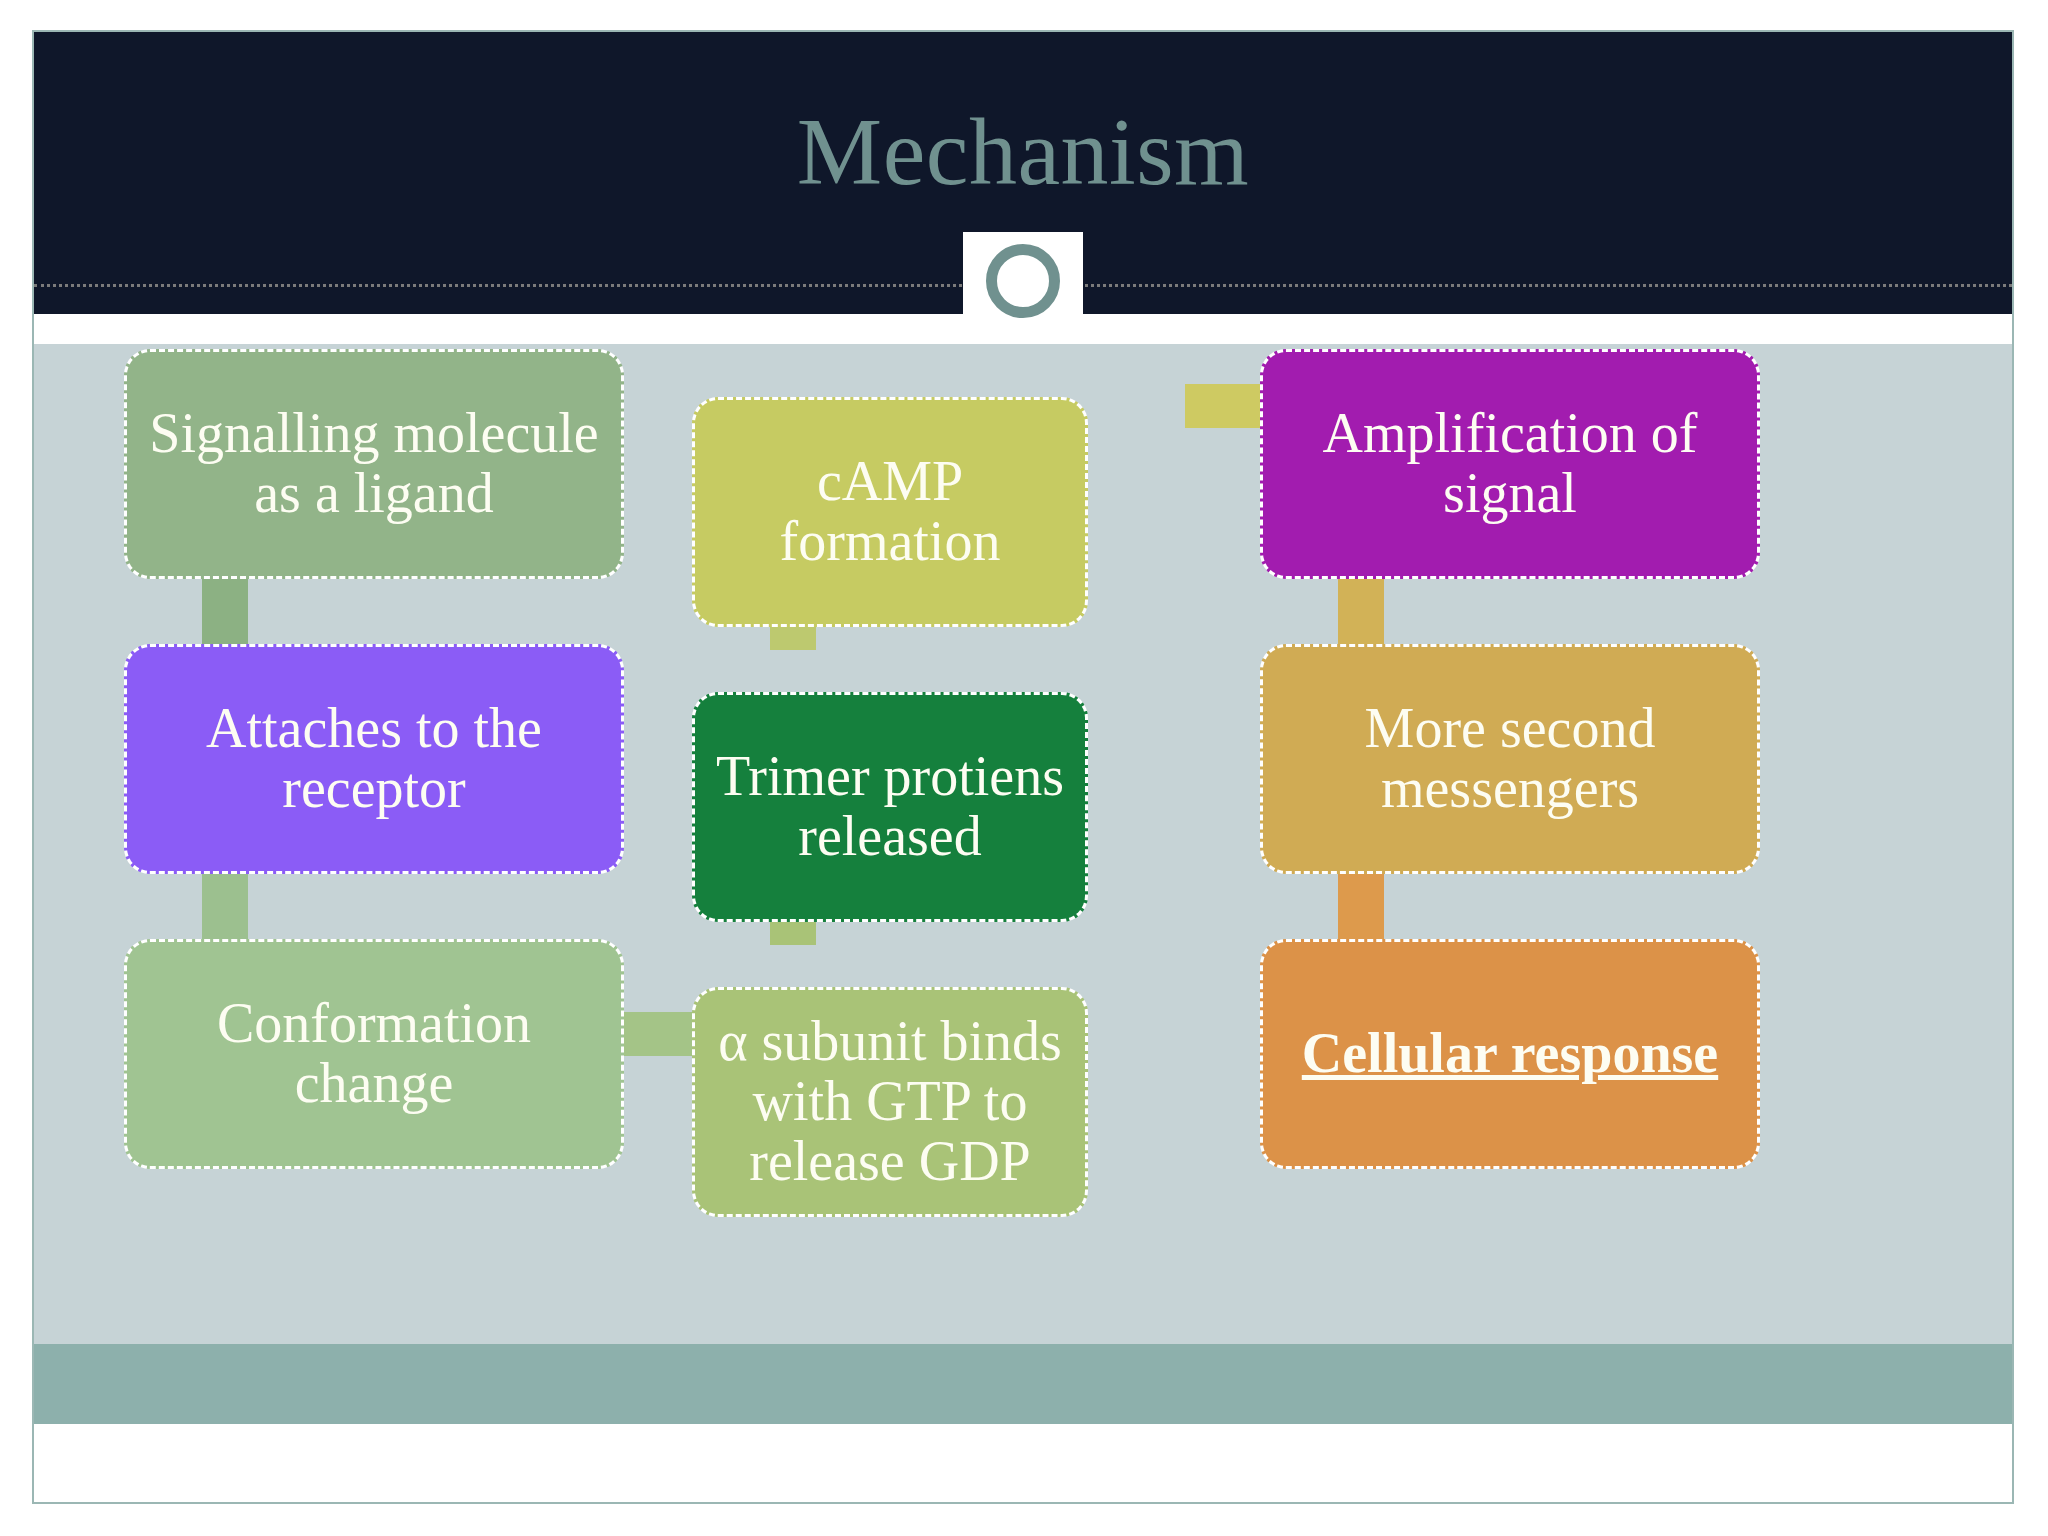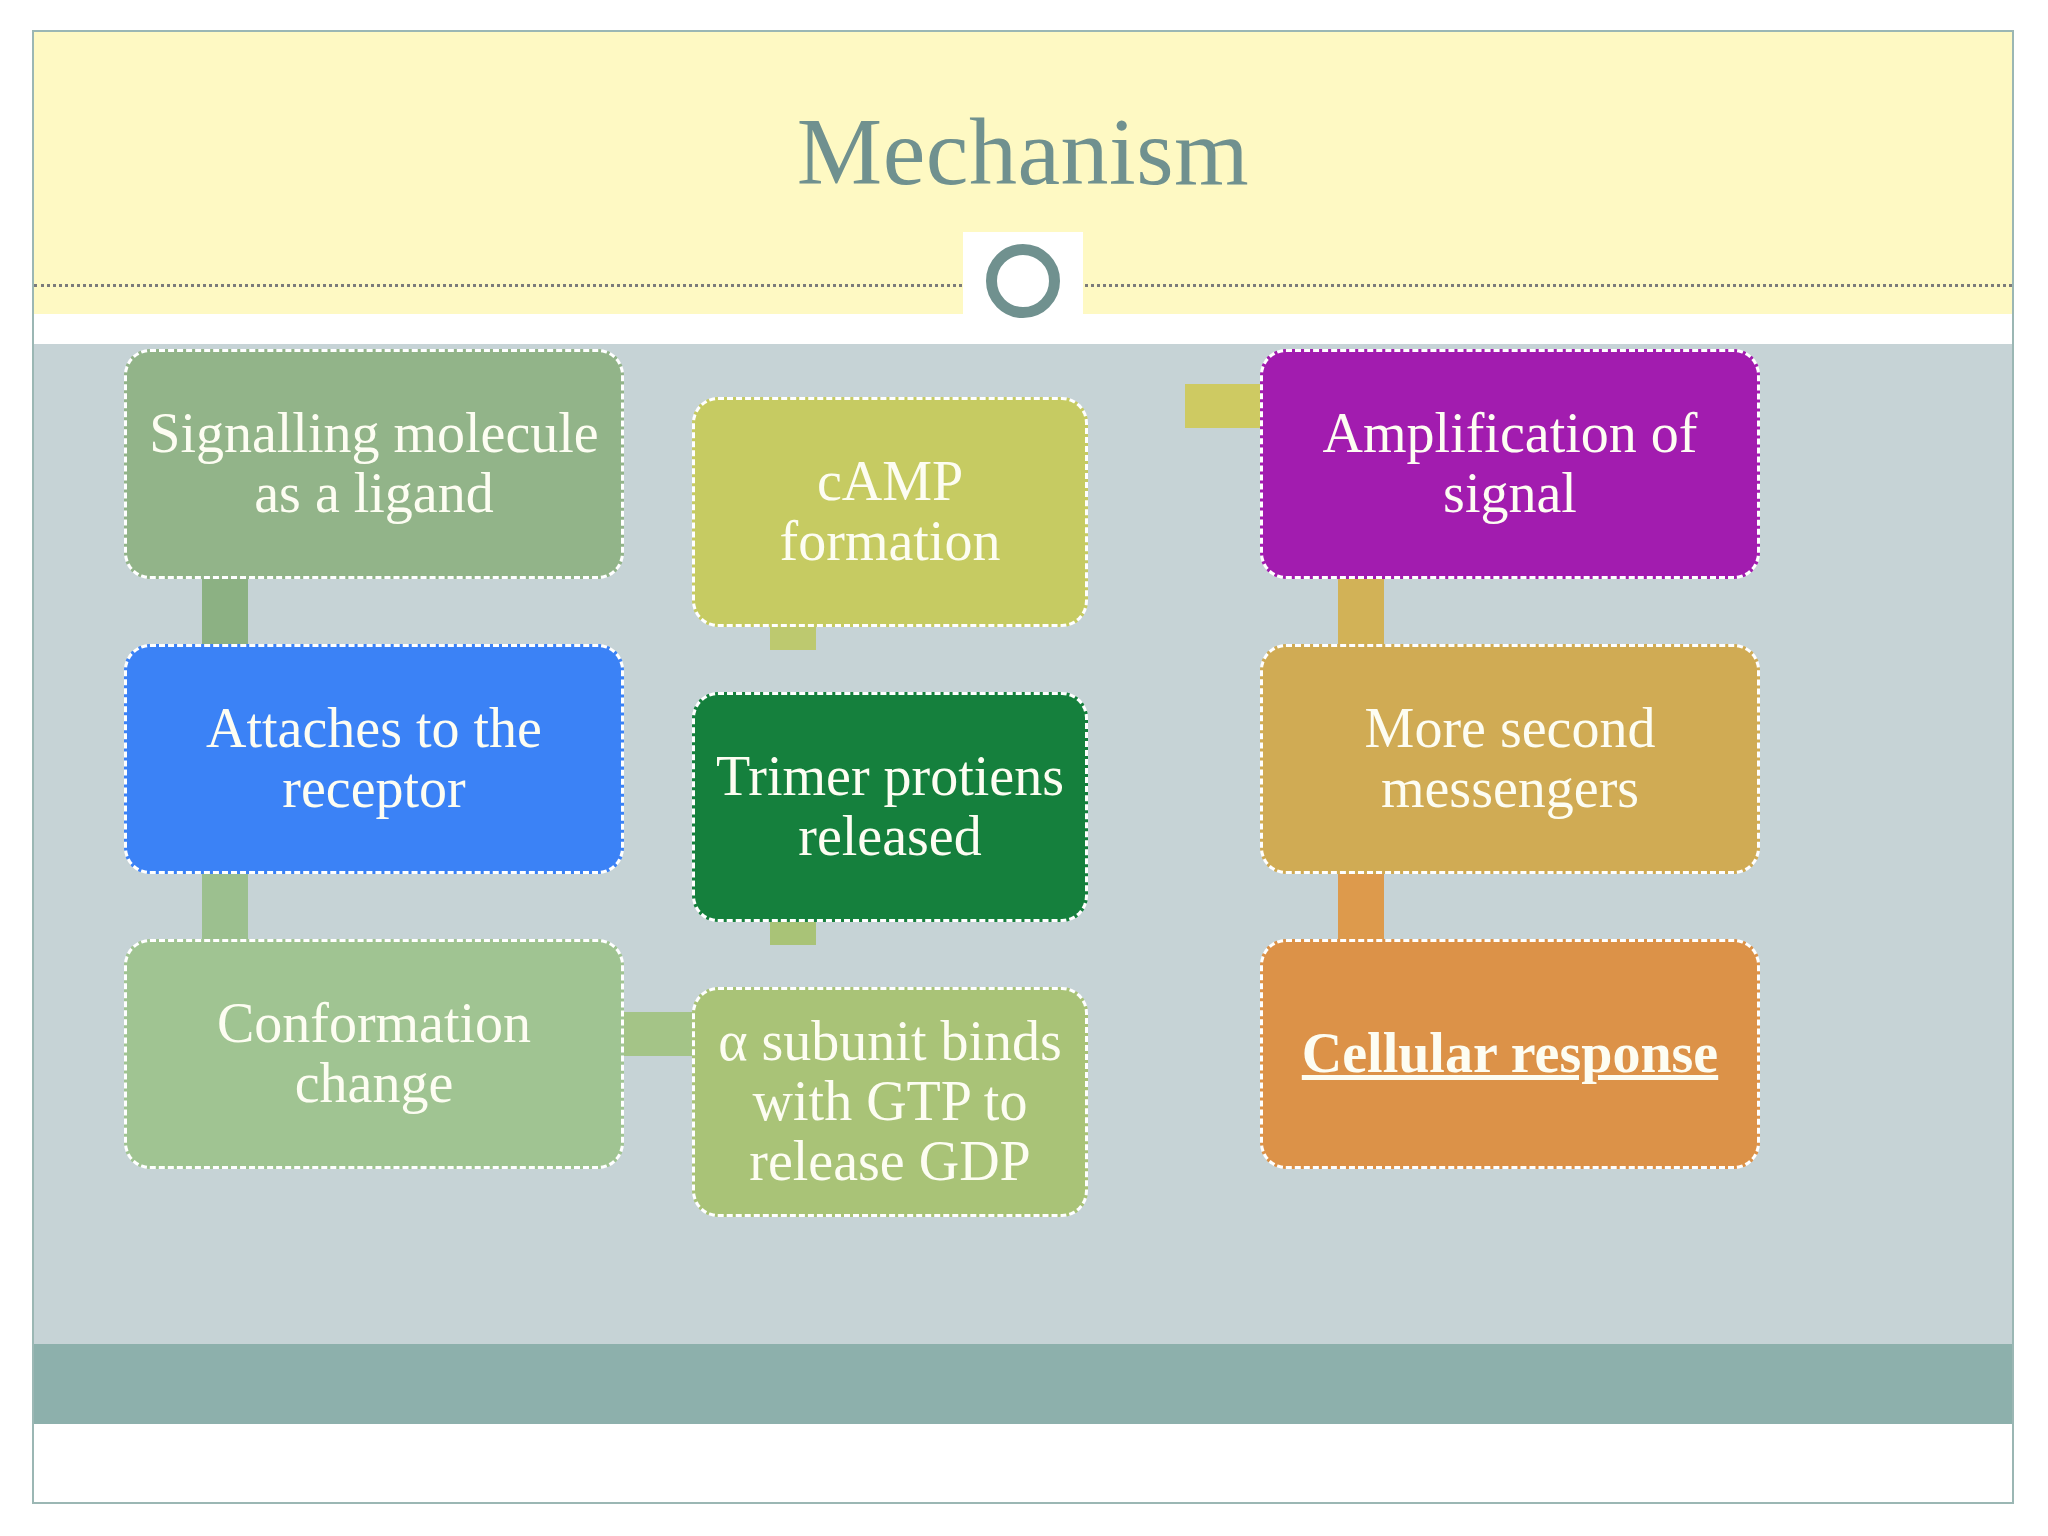--- a/index.html
+++ b/index.html
@@ -26,21 +26,21 @@
     box-sizing: border-box;
   }
 
   
   #title-zone {
     position: absolute;
     left: 0;
     top: 0;
     width: 100%;
     height: 282px;
-    background: #fef9c3;
+    background: #0f172a;
   }
   #page-title {
     position: absolute;
     left: 0;
     top: 72px;
     width: 100%;
     text-align: center;
     font-size: 96px;
     line-height: 1.0;
     color: #70918f;
@@ -168,21 +168,21 @@
       <div class="connector" style="left:583px; top:698px; width:82px; height:44px; background:#a4c487;"></div>
       <div class="connector" style="left:736px; top:553px; width:46px; height:78px; background:#a9c377;"></div>
       <div class="connector" style="left:736px; top:258px; width:46px; height:78px; background:#bdc96f;"></div>
       <div class="connector" style="left:1151px; top:70px; width:82px; height:44px; background:#ceca62;"></div>
       <div class="connector" style="left:1304px; top:258px; width:46px; height:78px; background:#d2b257;"></div>
       <div class="connector" style="left:1304px; top:553px; width:46px; height:78px; background:#dd9a4c;"></div>
 
       <div class="node col-a row-1" style="background:#92b489;">
         <span>Signalling molecule as a ligand</span>
       </div>
-      <div class="node col-a row-2" style="background:#3b82f6;justify-content:flex-end;">
+      <div class="node col-a row-2" style="background:#8b5cf6;justify-content:flex-end;">
         <span>Attaches to the receptor</span>
       </div>
       <div class="node col-a row-3" style="background:#a0c492;">
         <span>Conformation change</span>
       </div>
 
       <div class="node col-b row-1" style="background:#c6cb62;">
         <span>cAMP formation</span>
       </div>
       <div class="node col-b row-2" style="background:#15803d;">

